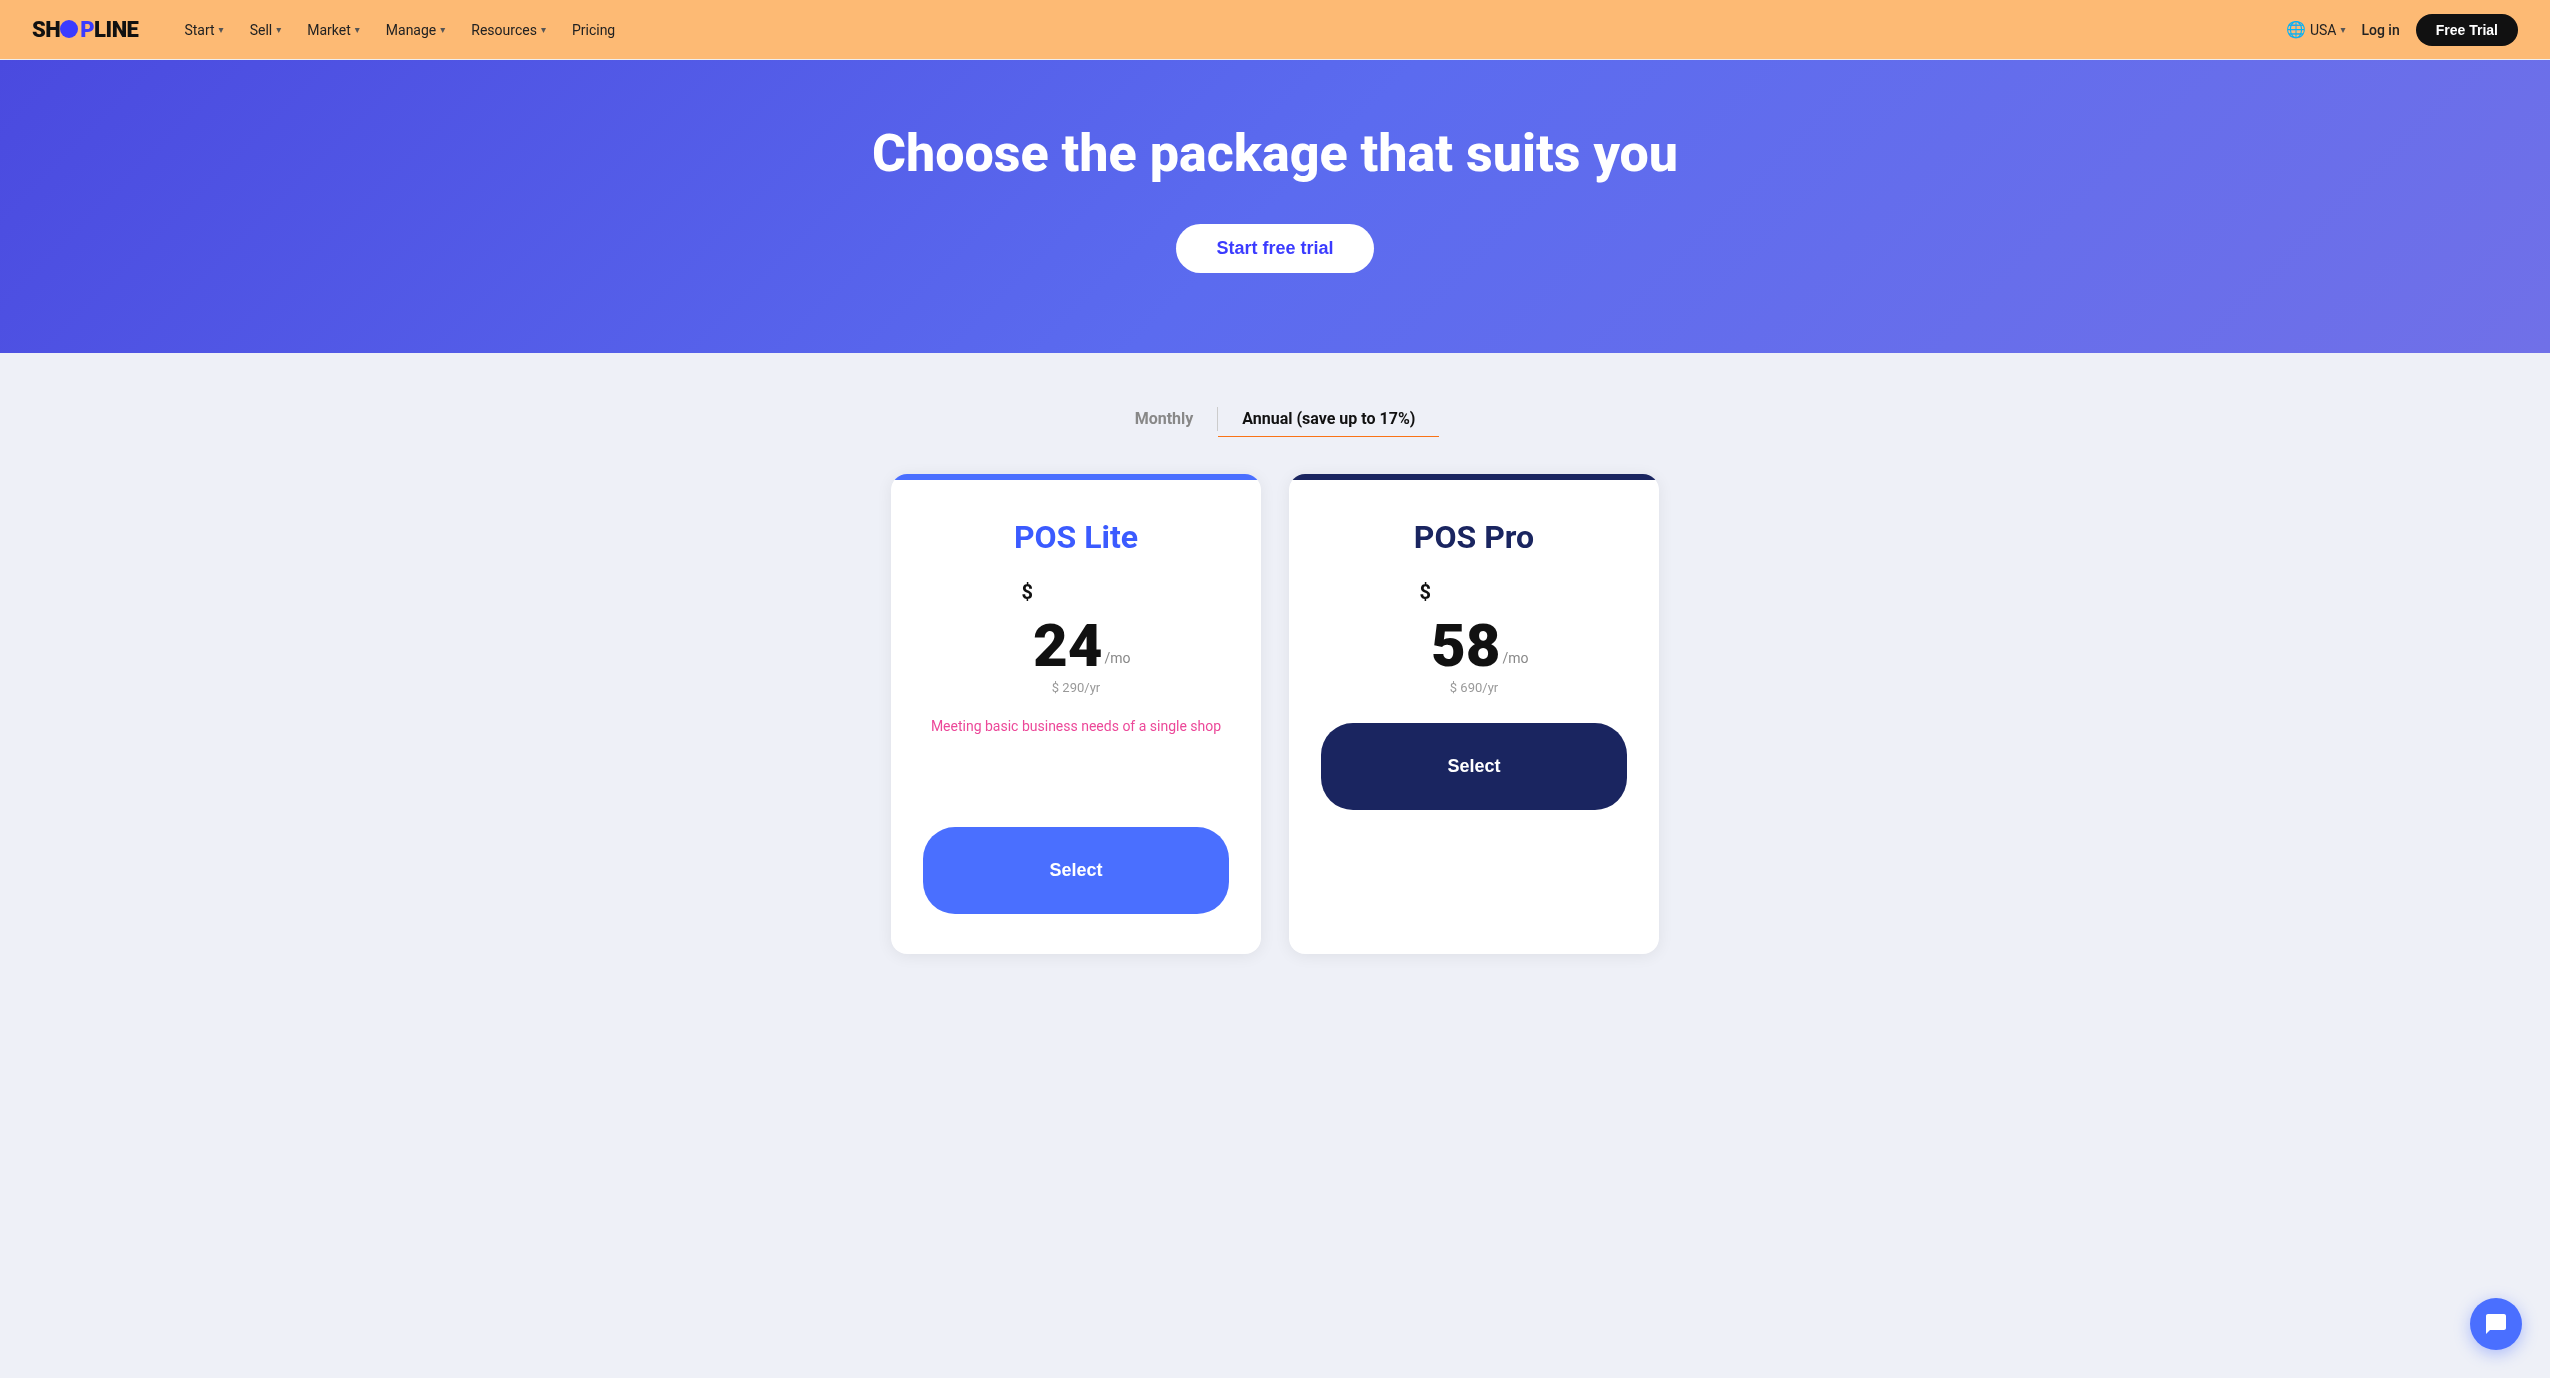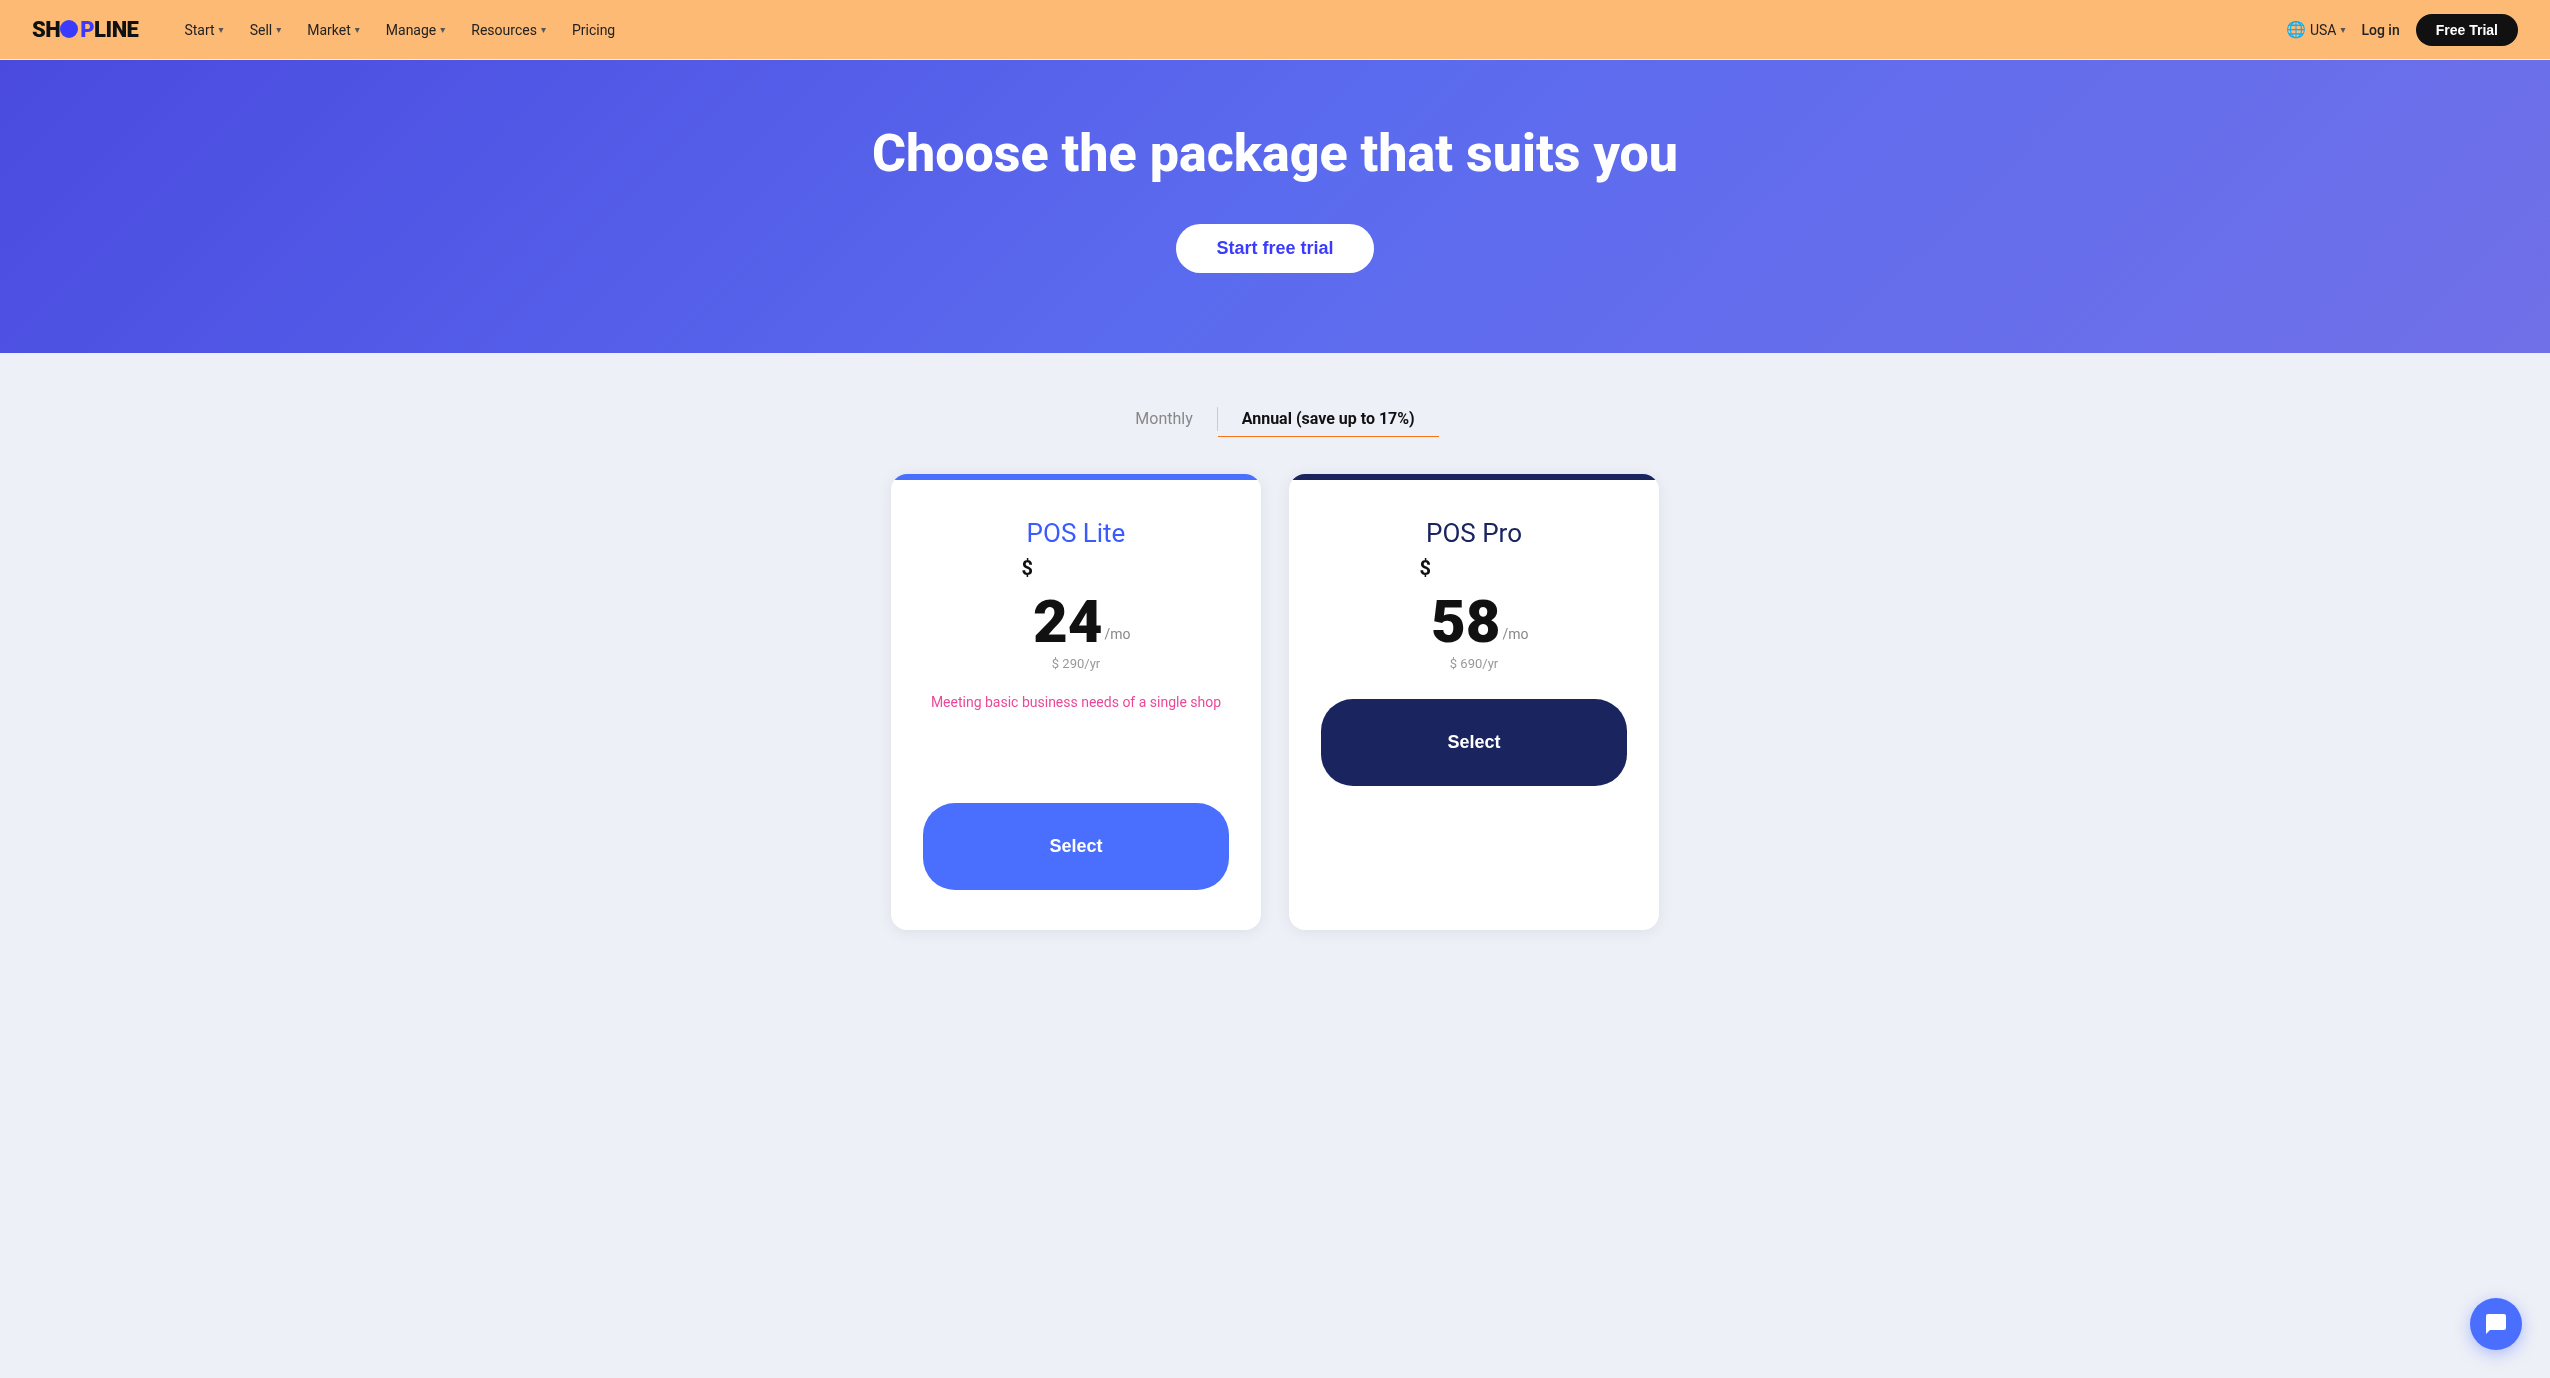--- a/index.html
+++ b/index.html
@@ -130,21 +130,21 @@
       align-items: center;
       justify-content: center;
       gap: 0;
       margin-bottom: 36px;
     }
     .billing-option {
       font-size: 16px;
       padding: 8px 24px;
       cursor: pointer;
       color: #888;
-      font-weight: 400;
+      font-weight: 700;
       border-bottom: 2px solid transparent;
     }
     .billing-option.active {
       color: #111;
       font-weight: 700;
       border-bottom: 1px solid #f97316;
     }
     .billing-divider {
       width: 1px;
       height: 24px;
@@ -179,23 +179,23 @@
       position: absolute;
       top: 0;
       left: 0;
       right: 0;
       height: 6px;
     }
     .plan-card.lite::before { background: #4a6fff; }
     .plan-card.pro::before { background: #1a2560; }
 
     .plan-name {
-      font-size: 26px;
-      font-weight: 400;
-      margin-bottom: 0;
+      font-size: 32px;
+      font-weight: 700;
+      margin-bottom: 16px;
       margin-top: 8px;
     }
     .plan-card.lite .plan-name { color: #3b5bff; }
     .plan-card.pro .plan-name { color: #1a2560; }
 
     .plan-price-row {
       display: flex;
       align-items: flex-start;
       gap: 0;
       margin-bottom: 4px;

